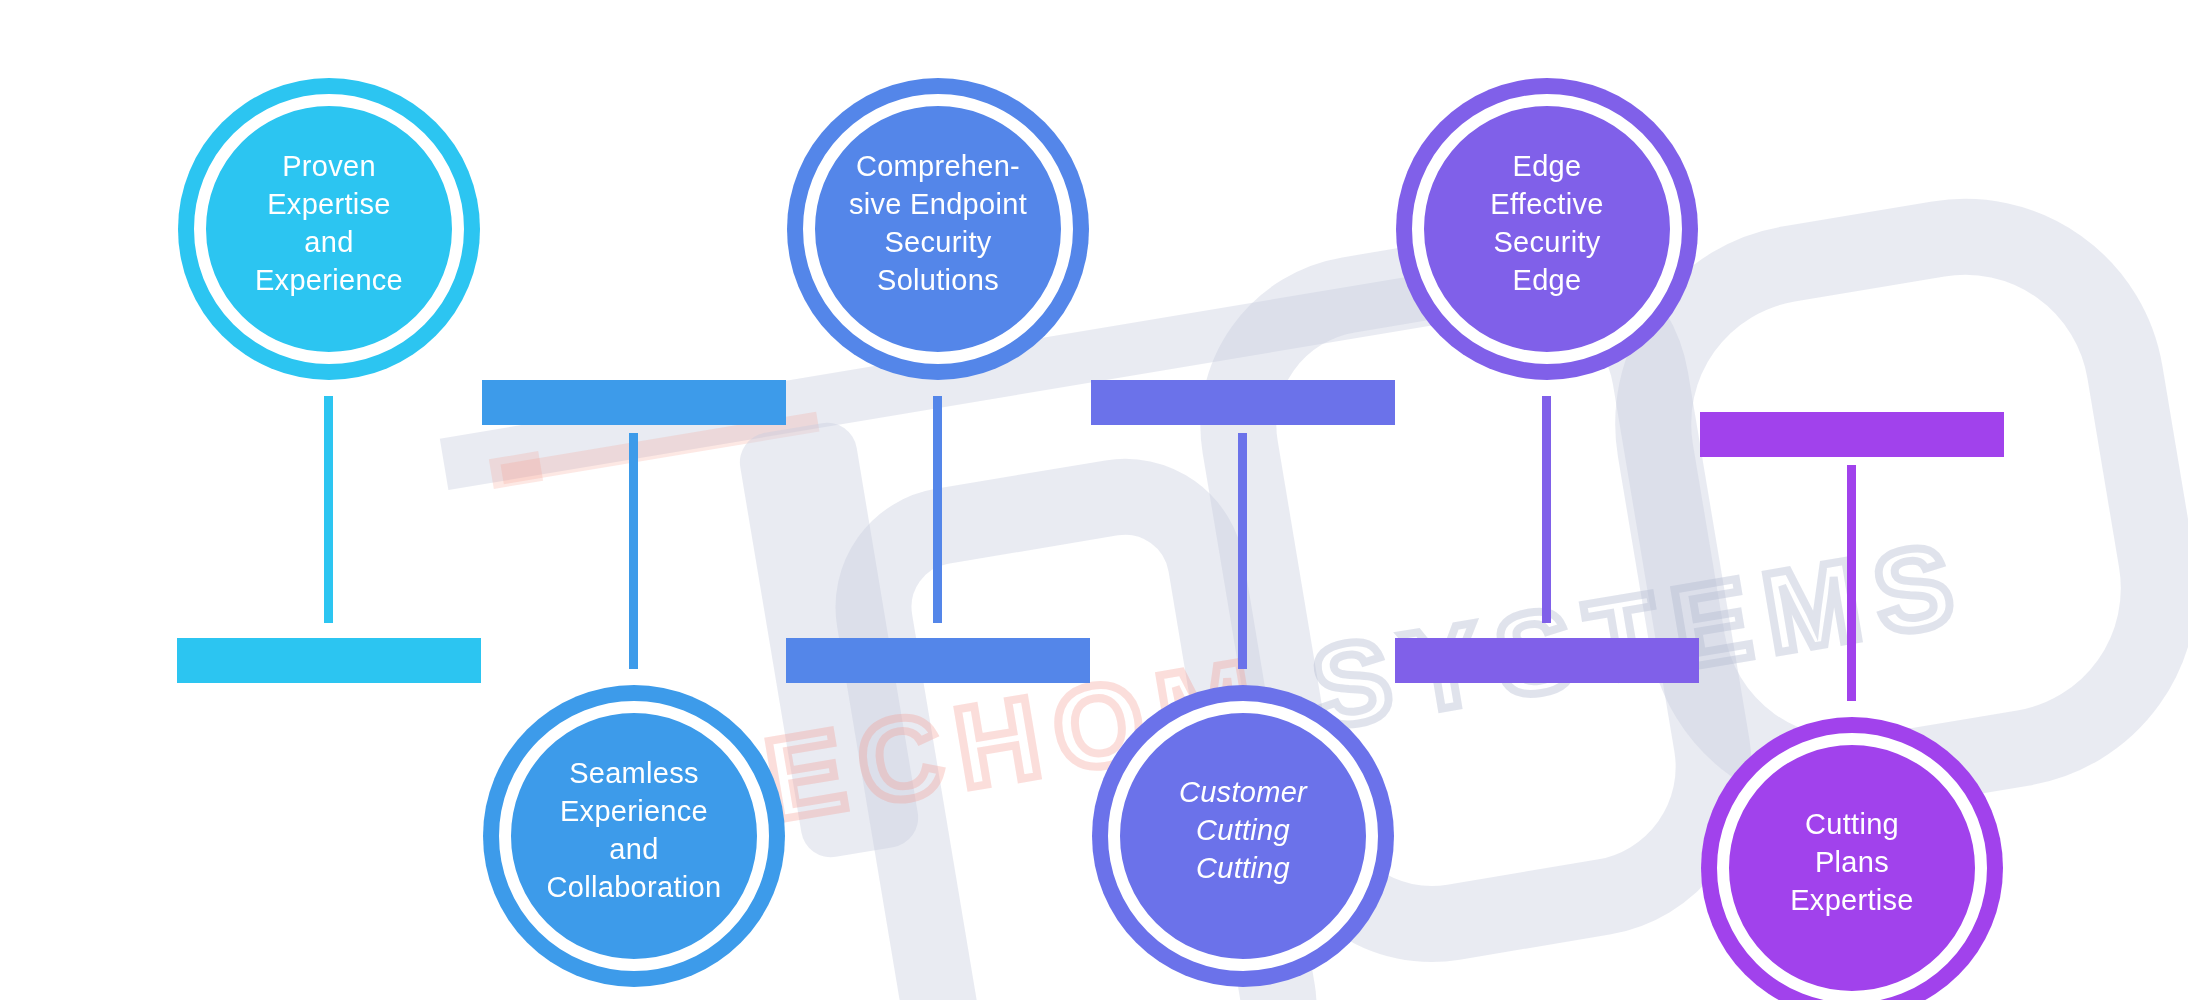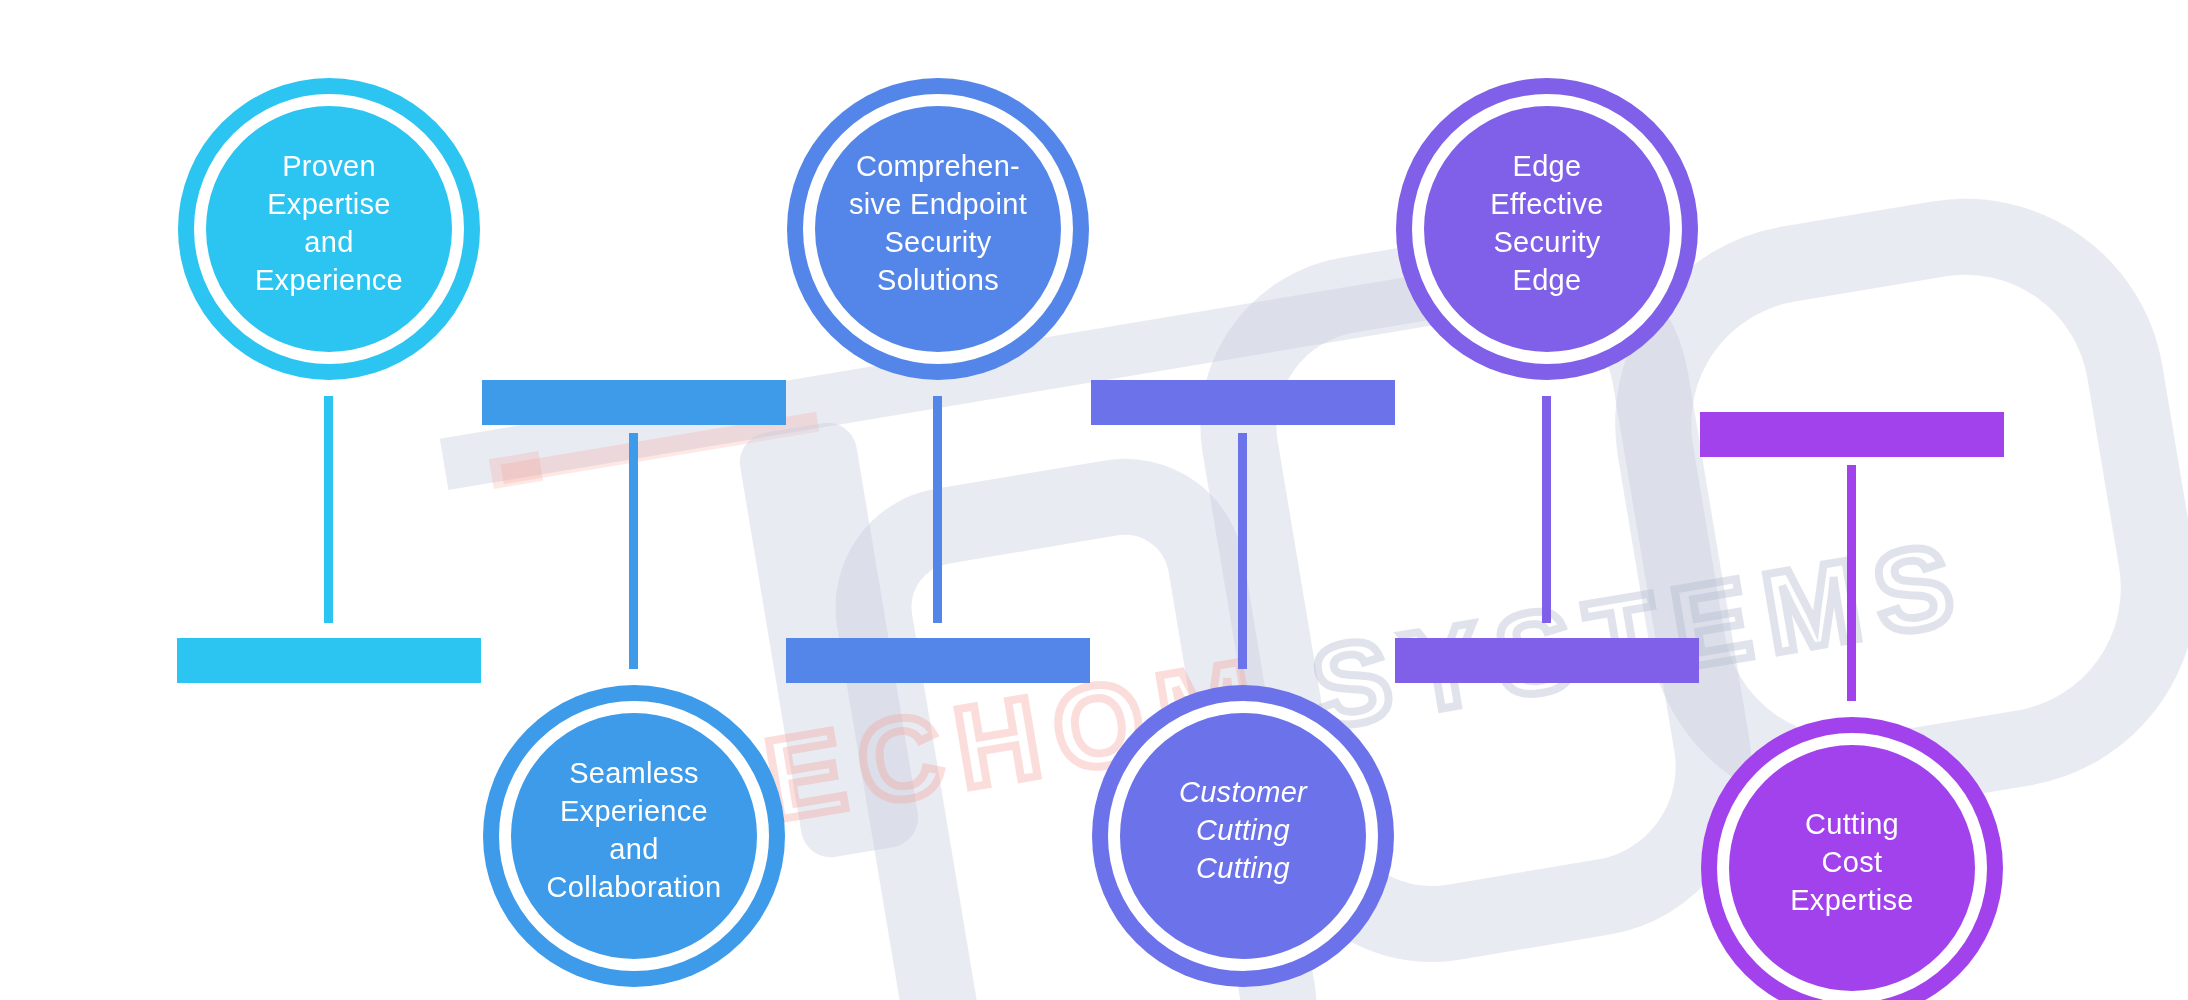--- a/index.html
+++ b/index.html
@@ -140,19 +140,19 @@
     <div class="stem"></div>
     <div class="bar"></div>
   </div>
 
   <div class="item bottom" style="left: 1700px; margin-top: 32px; --c: #A142EC;">
     <div class="bar"></div>
     <div class="stem"></div>
     <div class="circle">
       <div class="circle-text">
         <span>Cutting</span>
-        <span>Cost</span>
+        <span>Plans</span>
         <span>Expertise</span>
       </div>
     </div>
   </div>
 
 </div>
 
 </body></html>

